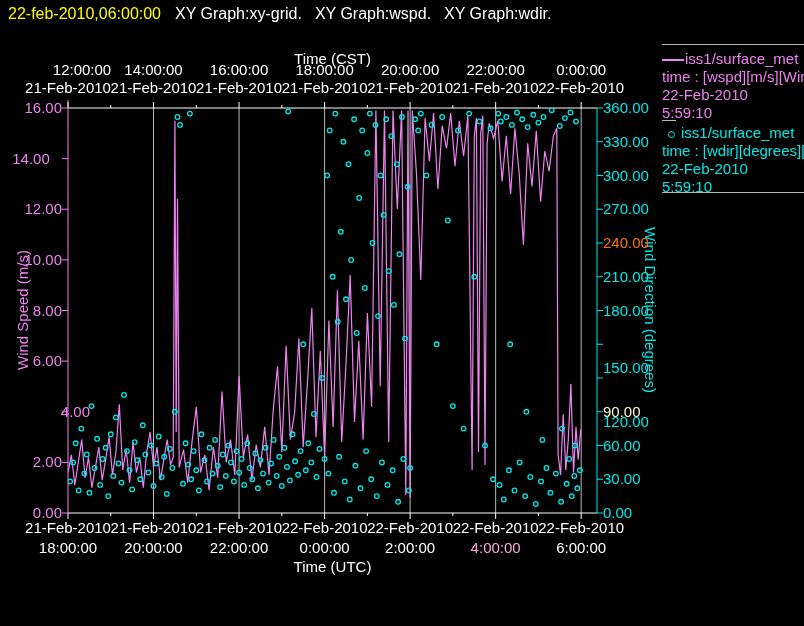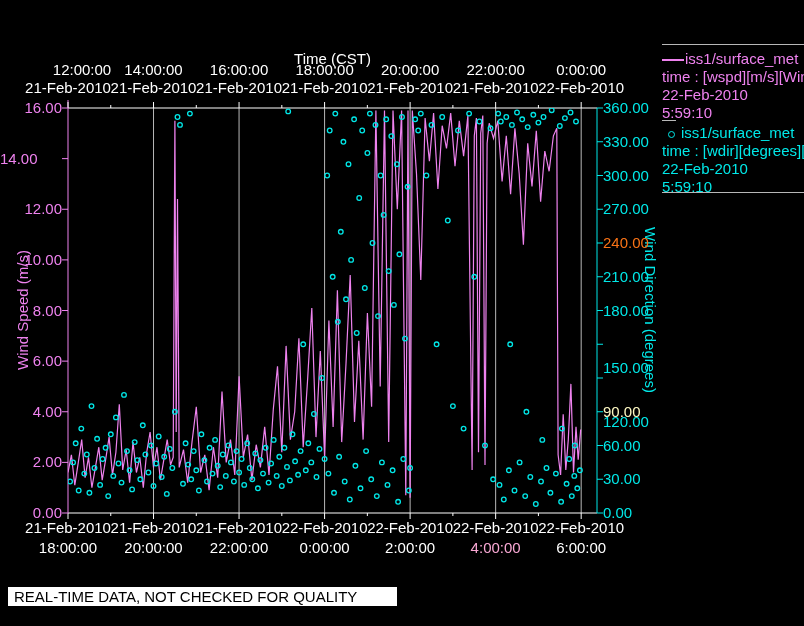--- a/index.html
+++ b/index.html
@@ -22,20 +22,23 @@
   .sym-line{display:inline-block;width:22px;height:0;border-top:2px solid #ee82ee;vertical-align:middle;margin-right:1px;}
   .sym-circ{display:inline-block;width:5px;height:5px;border:1.5px solid #00e8e8;border-radius:50%;vertical-align:middle;margin:0 6px 0 6px;}
   #banner{position:absolute;left:8px;top:587px;width:383px;height:19px;background:#fff;color:#000;
           font-size:15px;line-height:19px;padding-left:6px;white-space:nowrap;}
 </style>
 </head>
 <body>
 
 <div id="screen">
 
+  <div class="titlebar">
+    <span class="dt">22-feb-2010,06:00:00</span><span class="item">XY Graph:xy-grid.</span><span class="item">XY Graph:wspd.</span><span class="item">XY Graph:wdir.</span>
+  </div>
 
   <svg id="figure" class="abs" style="left:0;top:0" width="804" height="626" viewBox="0 0 804 626">
       <line x1="153.5295068714632" y1="108" x2="153.5295068714632" y2="513" stroke="#b8b8b8" stroke-width="1"></line>
       <line x1="239.05901374292642" y1="108" x2="239.05901374292642" y2="513" stroke="#b8b8b8" stroke-width="1"></line>
       <line x1="324.58852061438967" y1="108" x2="324.58852061438967" y2="513" stroke="#b8b8b8" stroke-width="1"></line>
       <line x1="410.11802748585285" y1="108" x2="410.11802748585285" y2="513" stroke="#b8b8b8" stroke-width="1"></line>
       <line x1="495.64753435731615" y1="108" x2="495.64753435731615" y2="513" stroke="#b8b8b8" stroke-width="1"></line>
       <line x1="581.1770412287793" y1="108" x2="581.1770412287793" y2="513" stroke="#b8b8b8" stroke-width="1"></line>
       <line x1="68" y1="108" x2="597" y2="108" stroke="#fff"></line>
       <line x1="68" y1="513" x2="597" y2="513" stroke="#fff"></line>
@@ -297,20 +300,21 @@
         <circle cx="526.4" cy="411.8" r="2.3" fill="none" stroke="#00e8e8" stroke-width="1.3"></circle>
         <circle cx="542.3" cy="439.9" r="2.3" fill="none" stroke="#00e8e8" stroke-width="1.3"></circle>
         <circle cx="561.9" cy="428.6" r="2.3" fill="none" stroke="#00e8e8" stroke-width="1.3"></circle>
         <circle cx="574.8" cy="445.5" r="2.3" fill="none" stroke="#00e8e8" stroke-width="1.3"></circle>
       </g>
     </svg>
 
   <div class="center-row axis-title" style="top:50px">Time (CST)</div>
   <div id="left-title" class="axis-title">Wind Speed (m/s)</div>
   <div id="right-title" class="axis-title">Wind Direction (degrees)</div>
+  <div class="center-row axis-title" style="top:558px">Time (UTC)</div>
 
   <div id="labels">
       <div class="ticklabel" style="left: 82px; top: 62px; transform: translateX(-50%); color: rgb(255, 255, 255);">12:00:00</div>
       <div class="ticklabel" style="left: 153.53px; top: 62px; transform: translateX(-50%); color: rgb(255, 255, 255);">14:00:00</div>
       <div class="ticklabel" style="left: 239.059px; top: 62px; transform: translateX(-50%); color: rgb(255, 255, 255);">16:00:00</div>
       <div class="ticklabel" style="left: 324.589px; top: 62px; transform: translateX(-50%); color: rgb(255, 255, 255);">18:00:00</div>
       <div class="ticklabel" style="left: 410.118px; top: 62px; transform: translateX(-50%); color: rgb(255, 255, 255);">20:00:00</div>
       <div class="ticklabel" style="left: 495.648px; top: 62px; transform: translateX(-50%); color: rgb(255, 255, 255);">22:00:00</div>
       <div class="ticklabel" style="left: 581.177px; top: 62px; transform: translateX(-50%); color: rgb(255, 255, 255);">0:00:00</div>
       <div class="ticklabel" style="left: 68px; top: 80px; transform: translateX(-50%); color: rgb(255, 255, 255);">21-Feb-2010</div>
@@ -328,26 +332,26 @@
       <div class="ticklabel" style="left: 495.648px; top: 520px; transform: translateX(-50%); color: rgb(255, 255, 255);">22-Feb-2010</div>
       <div class="ticklabel" style="left: 581.177px; top: 520px; transform: translateX(-50%); color: rgb(255, 255, 255);">22-Feb-2010</div>
       <div class="ticklabel" style="left: 68px; top: 540px; transform: translateX(-50%); color: rgb(255, 255, 255);">18:00:00</div>
       <div class="ticklabel" style="left: 153.53px; top: 540px; transform: translateX(-50%); color: rgb(255, 255, 255);">20:00:00</div>
       <div class="ticklabel" style="left: 239.059px; top: 540px; transform: translateX(-50%); color: rgb(255, 255, 255);">22:00:00</div>
       <div class="ticklabel" style="left: 324.589px; top: 540px; transform: translateX(-50%); color: rgb(255, 255, 255);">0:00:00</div>
       <div class="ticklabel" style="left: 410.118px; top: 540px; transform: translateX(-50%); color: rgb(255, 255, 255);">2:00:00</div>
       <div class="ticklabel" style="left: 495.648px; top: 540px; transform: translateX(-50%); color: #f9a8d4;">4:00:00</div>
       <div class="ticklabel" style="left: 581.177px; top: 540px; transform: translateX(-50%); color: rgb(255, 255, 255);">6:00:00</div>
       <div class="ticklabel" style="left: 0px; width: 62px; text-align: right; top: 100px; color: rgb(238, 130, 238);">16.00</div>
-      <div class="ticklabel" style="left: 0px; width: 62px; text-align: left; top: 150.625px; color: rgb(238, 130, 238);">14.00</div>
+      <div class="ticklabel" style="left: 0px; width: 62px; text-align: center; top: 150.625px; color: rgb(238, 130, 238);">14.00</div>
       <div class="ticklabel" style="left: 0px; width: 62px; text-align: right; top: 201.25px; color: rgb(238, 130, 238);">12.00</div>
       <div class="ticklabel" style="left: 0px; width: 62px; text-align: right; top: 251.875px; color: rgb(238, 130, 238);">10.00</div>
       <div class="ticklabel" style="left: 0px; width: 62px; text-align: right; top: 302.5px; color: rgb(238, 130, 238);">8.00</div>
       <div class="ticklabel" style="left: 0px; width: 62px; text-align: right; top: 353.125px; color: rgb(238, 130, 238);">6.00</div>
-      <div class="ticklabel" style="left: 0px; width: 62px; text-align: right; top: 403.75px; color: rgb(238, 130, 238);">4.00</div>
+      <div class="ticklabel" style="left: 0px; width: 62px; text-align: right; top: 403.75px; color: rgb(238, 130, 238); padding-left: 28px;">4.00</div>
       <div class="ticklabel" style="left: 0px; width: 62px; text-align: right; top: 454.375px; color: rgb(238, 130, 238);">2.00</div>
       <div class="ticklabel" style="left: 0px; width: 62px; text-align: right; top: 505px; color: rgb(238, 130, 238);">0.00</div>
       <div class="ticklabel" style="left: 603px; top: 100px; color: rgb(0, 232, 232);">360.00</div>
       <div class="ticklabel" style="left: 603px; top: 133.75px; color: rgb(0, 232, 232);">330.00</div>
       <div class="ticklabel" style="left: 603px; top: 167.5px; color: rgb(0, 232, 232);">300.00</div>
       <div class="ticklabel" style="left: 603px; top: 201.25px; color: rgb(0, 232, 232);">270.00</div>
       <div class="ticklabel" style="left: 603px; top: 235px; color: #f97316;">240.00</div>
       <div class="ticklabel" style="left: 603px; top: 268.75px; color: rgb(0, 232, 232);">210.00</div>
       <div class="ticklabel" style="left: 603px; top: 302.5px; color: rgb(0, 232, 232);">180.00</div>
       <div class="ticklabel" style="left: 603px; top: 336.25px; color: rgb(0, 232, 232); margin-top: 24px;">150.00</div>
@@ -369,15 +373,14 @@
     <div class="rule" style="top:80px;width:14px"></div>
     <div class="entry e1" style="top:84px">
       <div><span class="sym-circ"></span><span>iss1/surface_met</span></div>
       <div>time : [wdir][degrees][Wind</div>
       <div>22-Feb-2010</div>
       <div>5:59:10</div>
     </div>
     <div class="rule" style="top:152px"></div>
   </div>
 
-  <div id="banner">REAL-TIME DATA, NOT CHECKED FOR QUALITY</div>
 
 </div>
 
 </body></html>

